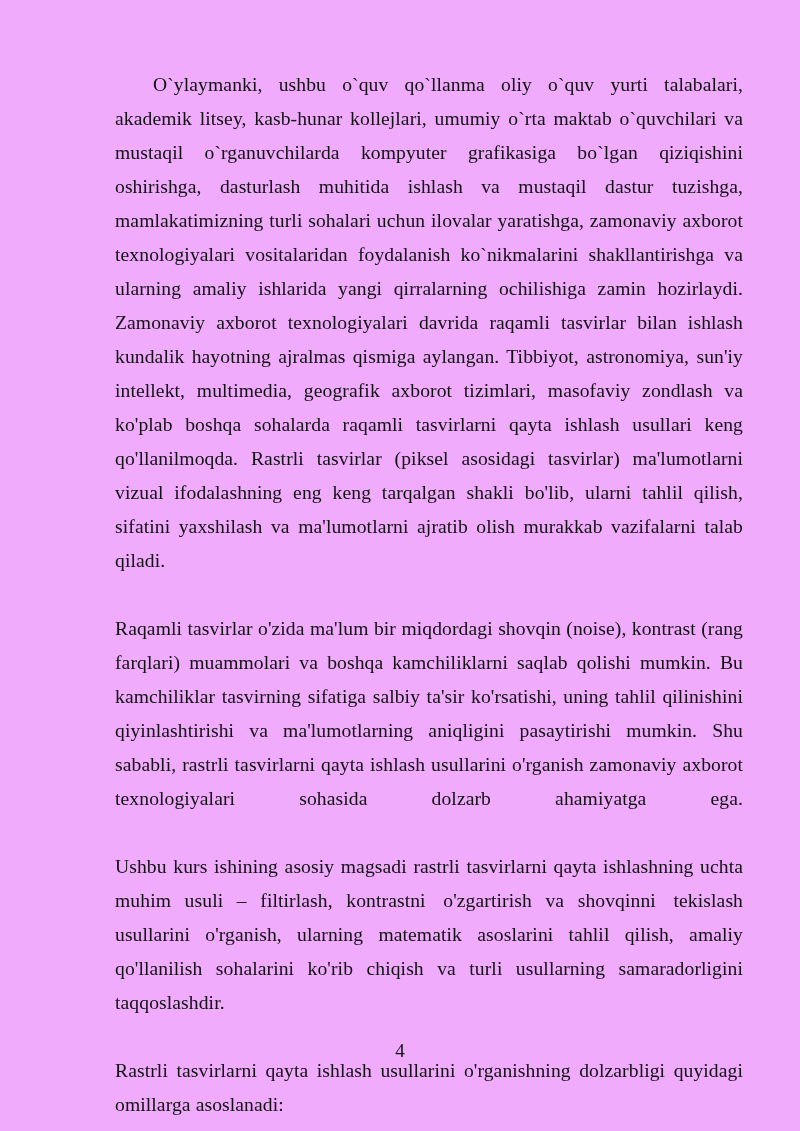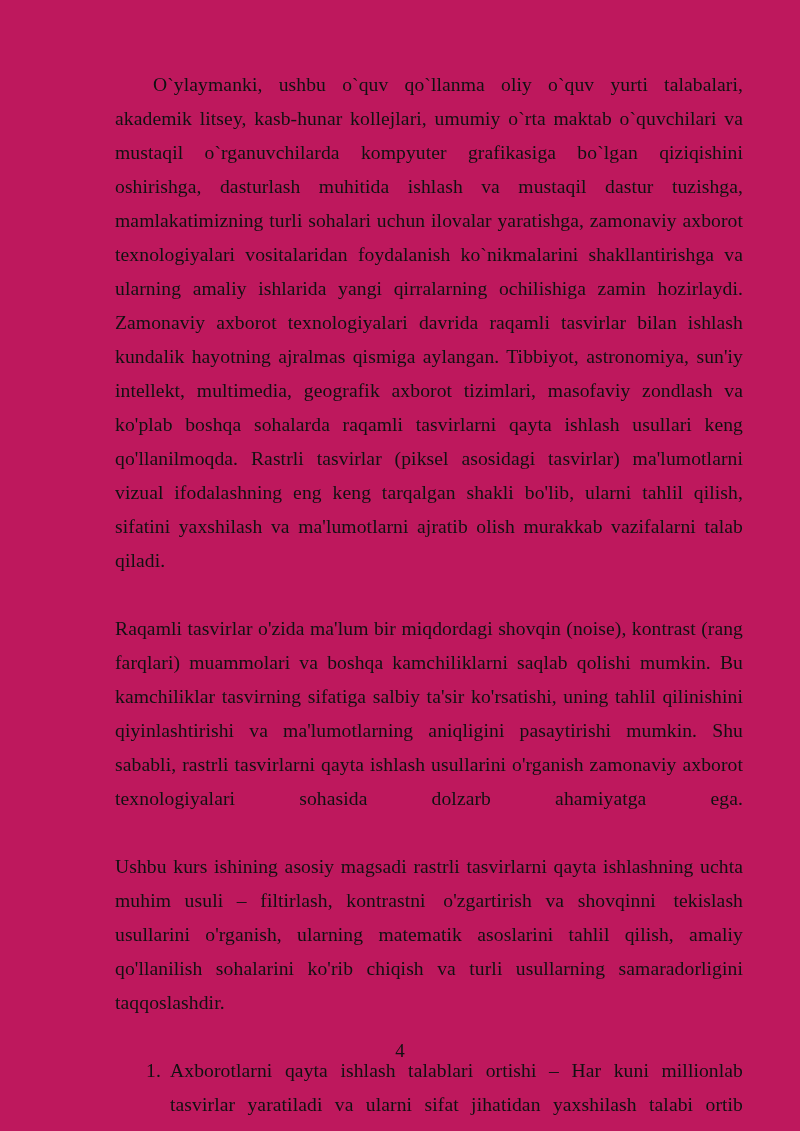--- a/index.html
+++ b/index.html
@@ -16,21 +16,21 @@
     color: #111111;
     overflow: hidden;
   }
 
   .page {
     position: absolute;
     left: 0;
     top: 0;
     width: 800px;
     height: 1131px;
-    background: #be185d;
+    background: #f0abfc;
   }
 
   .content {
     position: absolute;
     left: 115px;
     top: 68px;
     width: 628px;
   }
 
   p.para {
@@ -118,20 +118,21 @@
 <div class="page">
 
   <div class="content">
 
     <p class="para indent"><span>O`ylaymanki, ushbu o`quv qo`llanma oliy o`quv yurti talabalari, akademik litsey, kasb-hunar kollejlari, umumiy o`rta maktab o`quvchilari va mustaqil o`rganuvchilarda kompyuter grafikasiga bo`lgan qiziqishini oshirishga, dasturlash muhitida ishlash va mustaqil dastur tuzishga, mamlakatimizning turli sohalari uchun ilovalar yaratishga, zamonaviy  axborot texnologiyalari  vositalaridan foydalanish ko`nikmalarini shakllantirishga va ularning amaliy ishlarida yangi qirralarning ochilishiga zamin hozirlaydi. Zamonaviy axborot texnologiyalari davrida raqamli tasvirlar bilan ishlash kundalik hayotning ajralmas qismiga aylangan. Tibbiyot, astronomiya, sun'iy intellekt, multimedia, geografik axborot tizimlari, masofaviy zondlash va ko'plab boshqa sohalarda raqamli tasvirlarni qayta ishlash usullari keng qo'llanilmoqda. Rastrli tasvirlar (piksel asosidagi tasvirlar) ma'lumotlarni vizual ifodalashning eng keng tarqalgan shakli bo'lib, ularni tahlil qilish, sifatini yaxshilash va ma'lumotlarni ajratib olish murakkab vazifalarni talab qiladi.</span></p>
 
     <p class="para"><span>Raqamli tasvirlar o'zida ma'lum bir miqdordagi shovqin (noise), kontrast (rang farqlari) muammolari va boshqa kamchiliklarni saqlab qolishi mumkin. Bu kamchiliklar tasvirning sifatiga salbiy ta'sir ko'rsatishi, uning tahlil qilinishini qiyinlashtirishi va ma'lumotlarning aniqligini pasaytirishi mumkin. Shu sababli, rastrli tasvirlarni qayta ishlash usullarini o'rganish zamonaviy axborot texnologiyalari sohasida dolzarb ahamiyatga ega.</span></p>
 
     <p class="para"><span>Ushbu kurs ishining asosiy magsadi rastrli tasvirlarni qayta ishlashning uchta muhim usuli </span><span>– </span><b>filtirlash, kontrastni</b><span class="gap">&nbsp;</span><b>o'zgartirish</b><span> va </span><b>shovqinni</b><span class="gap">&nbsp;</span><b>tekislash</b><span> usullarini o'rganish, ularning matematik asoslarini tahlil qilish, amaliy qo'llanilish sohalarini ko'rib chiqish va turli usullarning samaradorligini taqqoslashdir.</span></p>
 
+    <p class="para nostretch"><span>Rastrli tasvirlarni qayta ishlash usullarini o'rganishning dolzarbligi quyidagi omillarga asoslanadi:</span></p>
 
     <ol class="numlist">
       <li>
         <span class="marker">1.</span>
         <span class="li-body"><b>Axborotlarni qayta ishlash talablari ortishi</b><span> – Har kuni millionlab tasvirlar yaratiladi va ularni sifat jihatidan yaxshilash talabi ortib bormoqda.</span></span>
       </li>
 
     </ol>
 
   </div>

